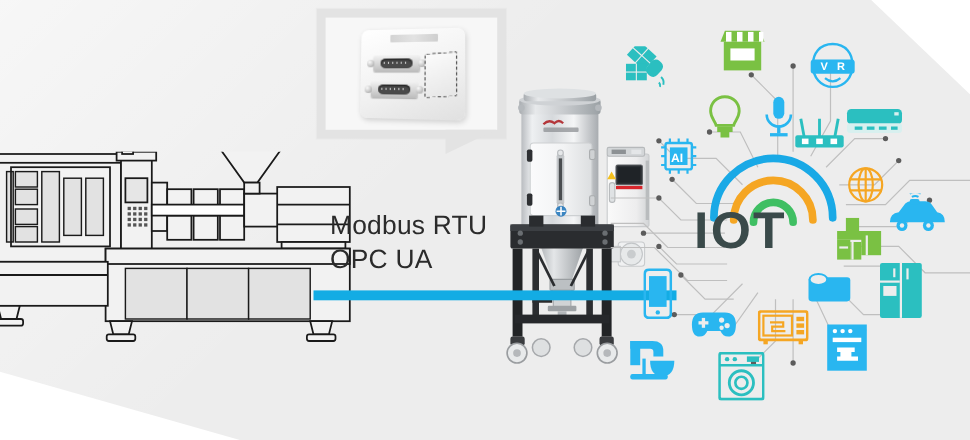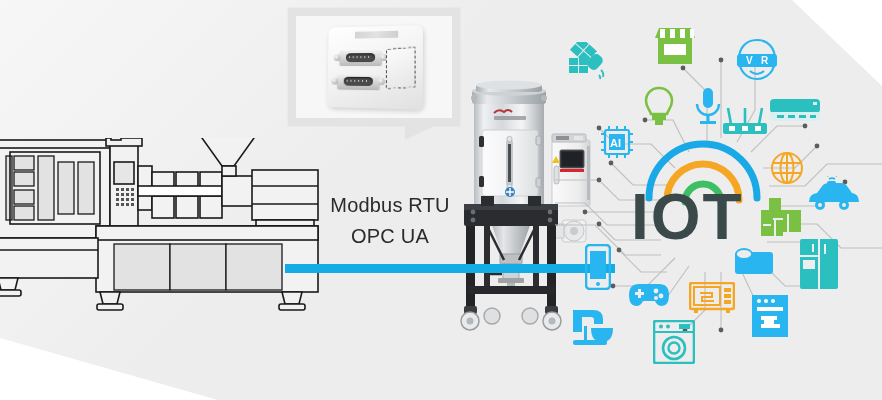--- a/index.html
+++ b/index.html
@@ -41,23 +41,23 @@
     height: 9px;
     background: #13ace4;
   }
 
   
   .proto-label {
     position: absolute;
     left: 300px;
     top: 190px;
     width: 180px;
-    text-align: center;
+    text-align: left;
     color: #2b2b2b;
-    font-size: 20px;
+    font-size: 24px;
     line-height: 31px;
     letter-spacing: 0.2px;
     white-space: nowrap;
   }
 
   
   .callout {
     position: absolute;
     left: 288px;
     top: 8px;
@@ -145,21 +145,21 @@
 
   
   .dryer { position: absolute; left: 440px; top: 78px; }
 
   
   .iot-hub { position: absolute; left: 555px; top: 0px; width: 327px; height: 400px; }
   .iot-word {
     position: absolute;
     left: 76px;
     top: 185px;
-    font-size: 64px;
+    font-size: 47px;
     font-weight: bold;
     letter-spacing: 2px;
     color: #3a4a4a;
     line-height: 1;
   }
   .icon-node { position: absolute; }
 
   svg { display: block; }
 </style>
 </head>

